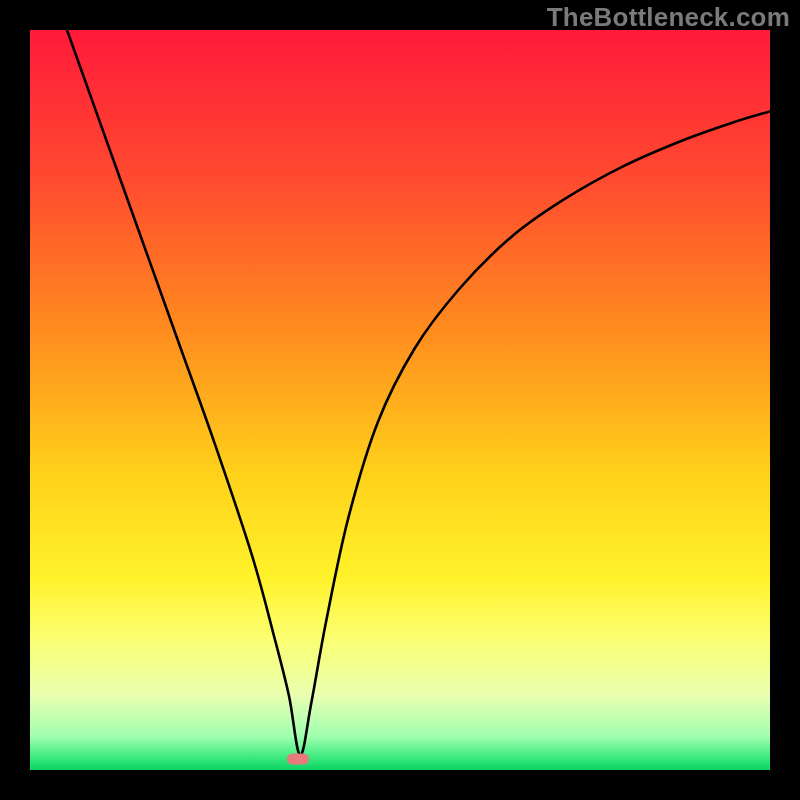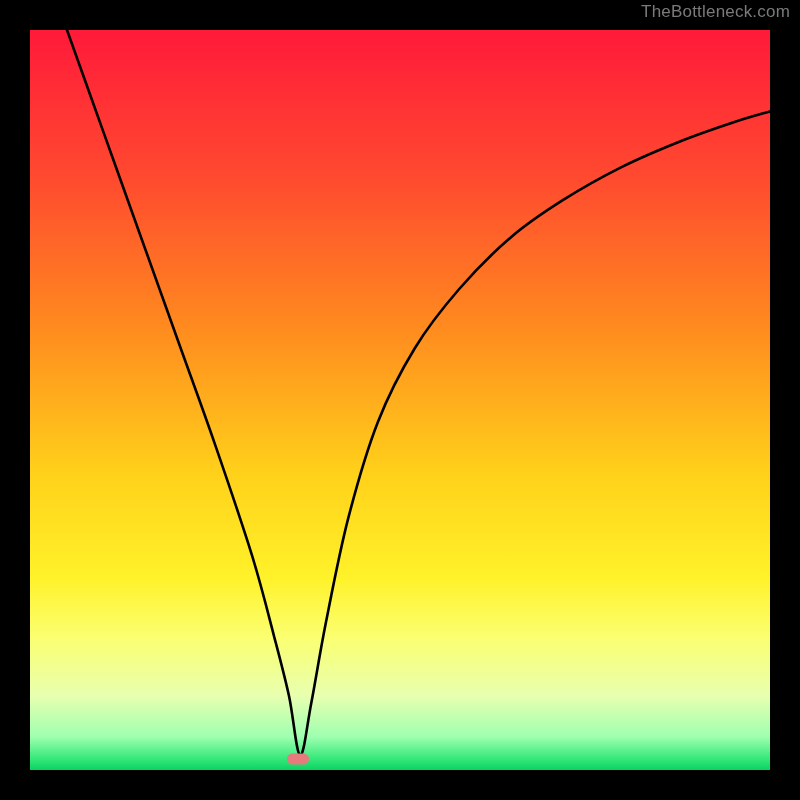--- a/index.html
+++ b/index.html
@@ -17,22 +17,22 @@
     left: 0;
     width: 800px;
     height: 800px;
     background: #000;
   }
   .watermark {
     position: absolute;
     top: 2px;
     right: 10px;
     color: #7a7a7a;
-    font-size: 17px;
-    font-weight: 400;
+    font-size: 26px;
+    font-weight: 700;
     letter-spacing: 0.2px;
   }
   .plot {
     position: absolute;
     left: 30px;
     top: 30px;
     width: 740px;
     height: 740px;
     overflow: hidden;
   }

